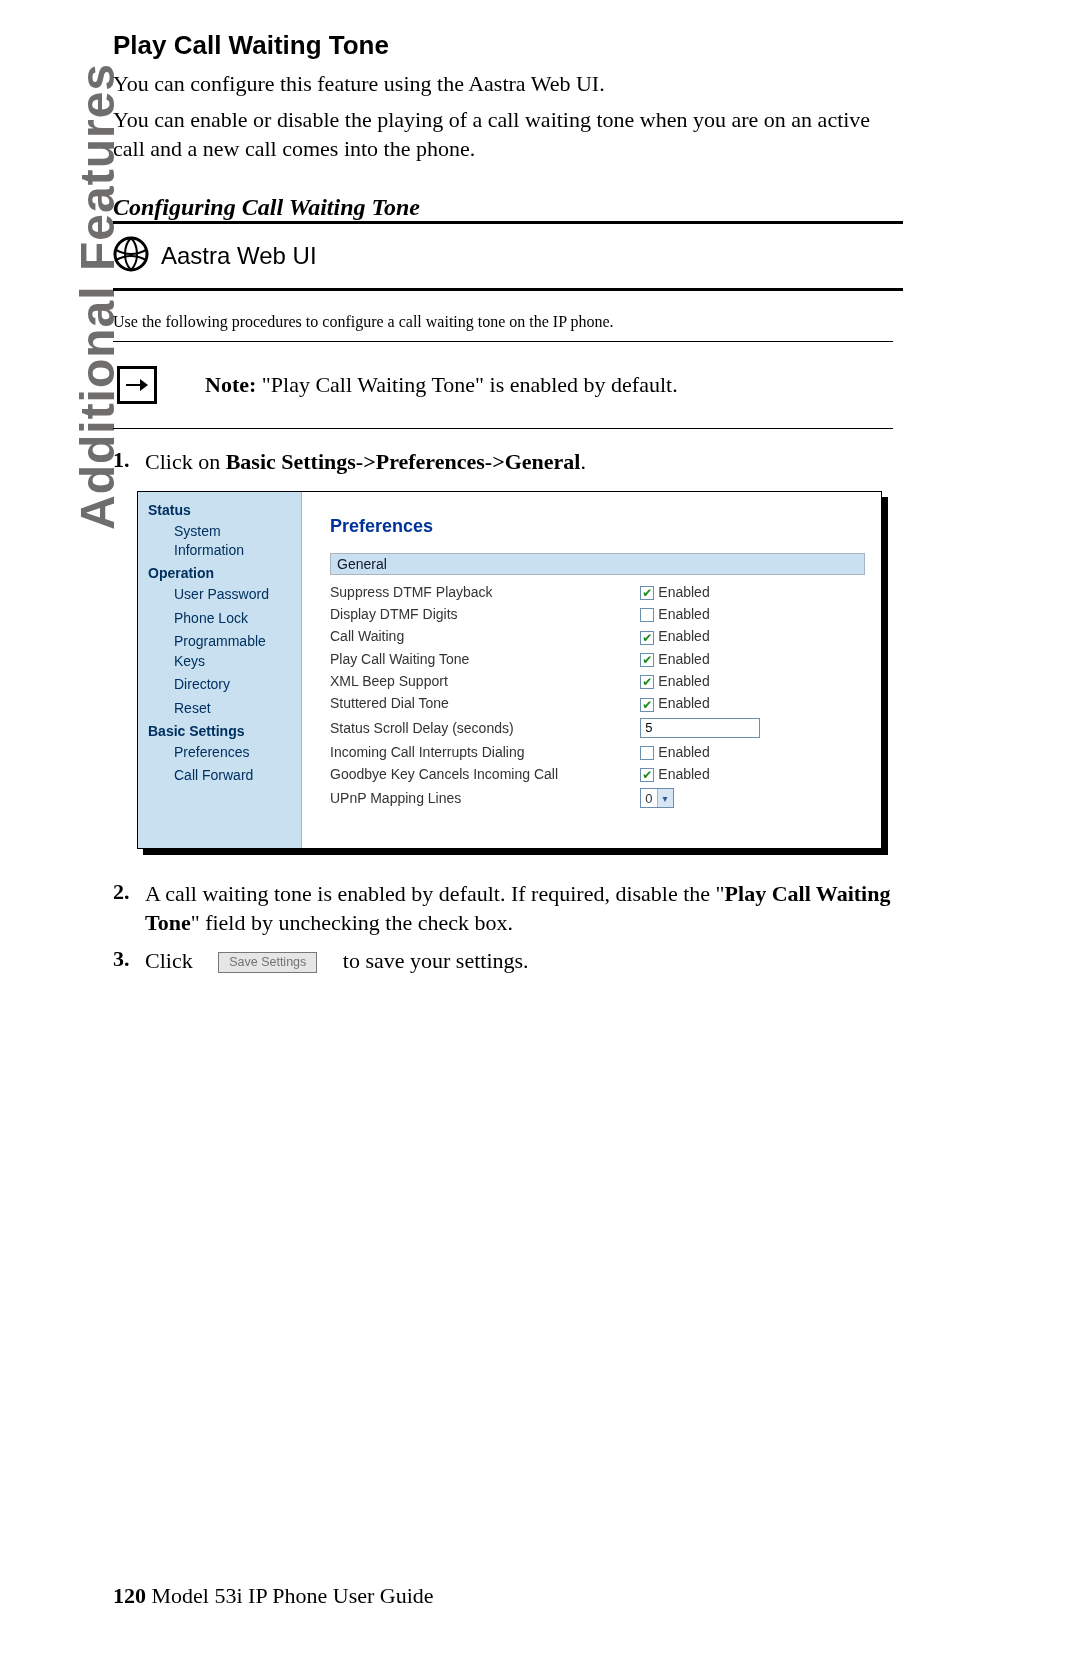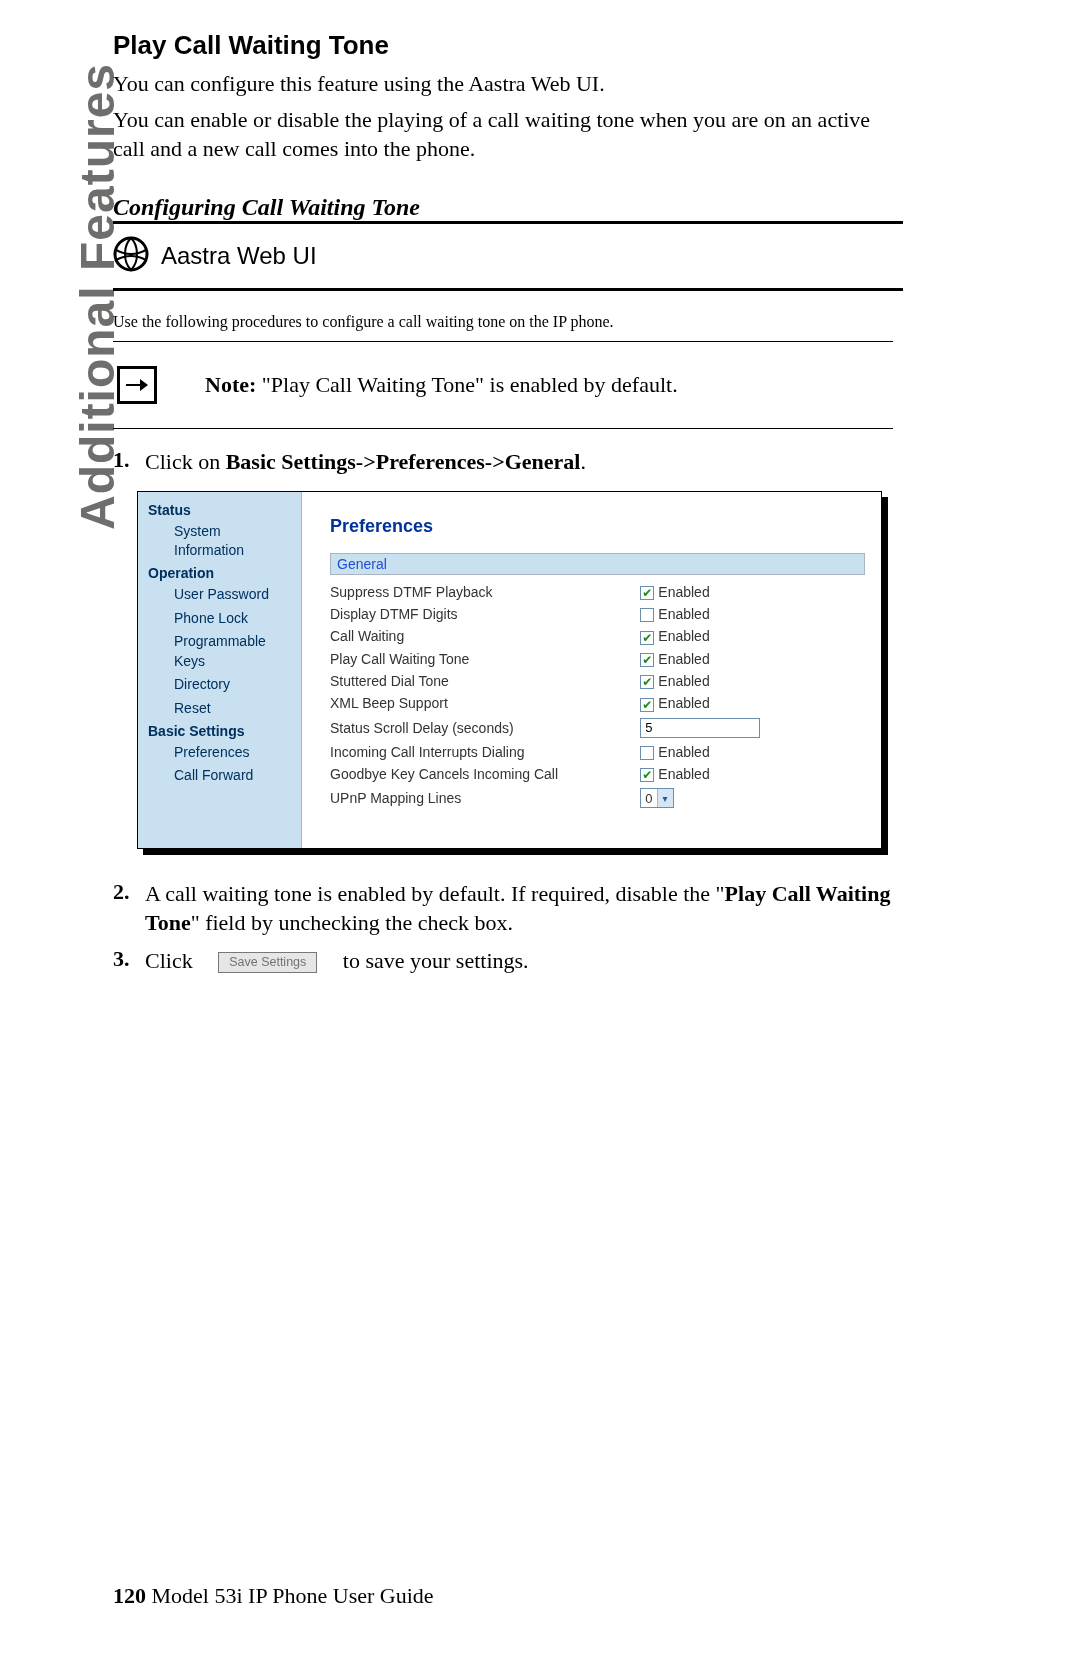--- a/index.html
+++ b/index.html
@@ -123,21 +123,21 @@
     .nav-item { padding: 2px 10px 2px 36px; font-size: 14px; line-height: 1.4; }
     .shot-main { flex: 1; background: #fff; padding: 24px 16px 18px 28px; }
     .shot-title {
       color: #003399;
       font-weight: bold;
       font-size: 18px;
       margin-bottom: 16px;
     }
     .section-header {
       background: #c8e0ef;
-      color: #1d4ed8;
+      color: #0f172a;
       border: 1px solid #a8b4c0;
       padding: 2px 6px;
       font-size: 14px;
       margin-bottom: 6px;
     }
     .pref-table { width: 100%; border-collapse: collapse; }
     .pref-table td { padding: 3px 0; vertical-align: middle; font-size: 14px; color: #333; }
     .pref-table td:first-child { width: 58%; }
     .chk {
       width: 14px; height: 14px;
@@ -277,25 +277,25 @@
         </tr>
         <tr>
           <td>Call Waiting</td>
           <td><span class="chk">✔</span><span>Enabled</span></td>
         </tr>
         <tr>
           <td>Play Call Waiting Tone</td>
           <td><span class="chk">✔</span><span>Enabled</span></td>
         </tr>
         <tr>
+          <td>XML Beep Support</td>
+          <td><span class="chk">✔</span><span>Enabled</span></td>
+        </tr>
+        <tr>
           <td>Stuttered Dial Tone</td>
-          <td><span class="chk">✔</span><span>Enabled</span></td>
-        </tr>
-        <tr>
-          <td>XML Beep Support</td>
           <td><span class="chk">✔</span><span>Enabled</span></td>
         </tr>
         <tr>
           <td>Status Scroll Delay (seconds)</td>
           <td><input class="txt-input" value="5" style=""></td>
         </tr>
         <tr>
           <td>Incoming Call Interrupts Dialing</td>
           <td><span class="chk"></span><span>Enabled</span></td>
         </tr>

